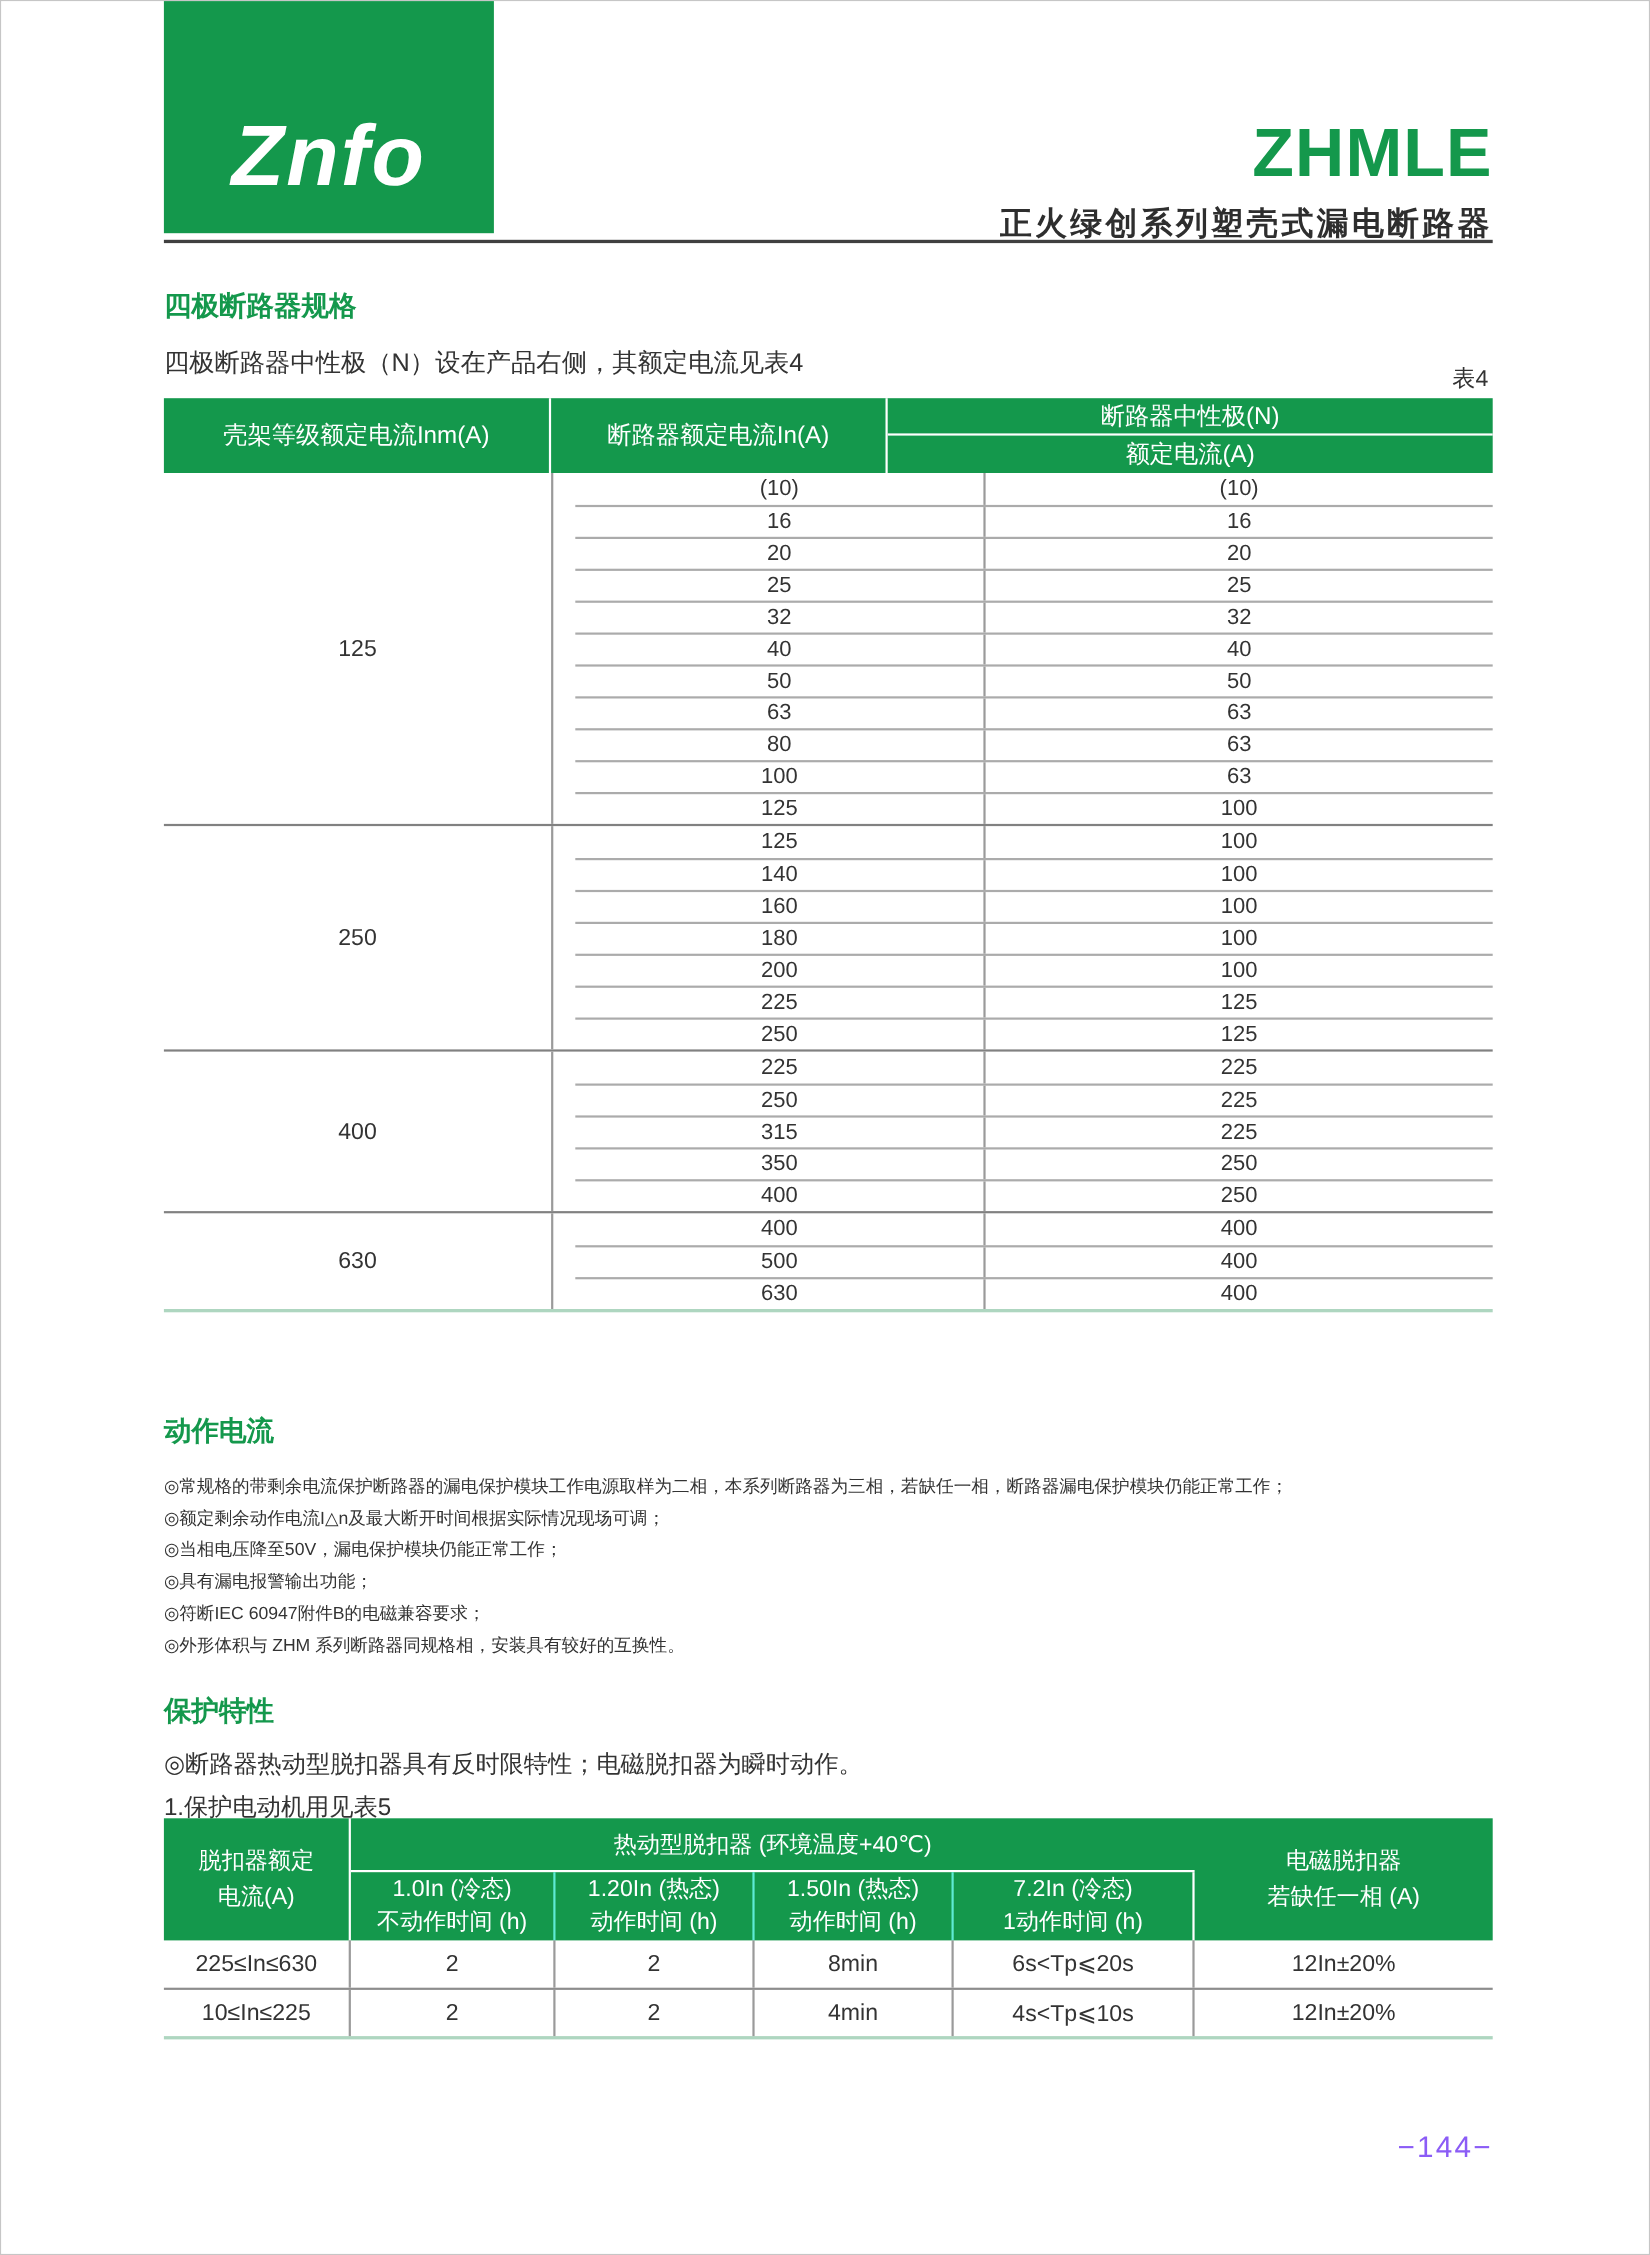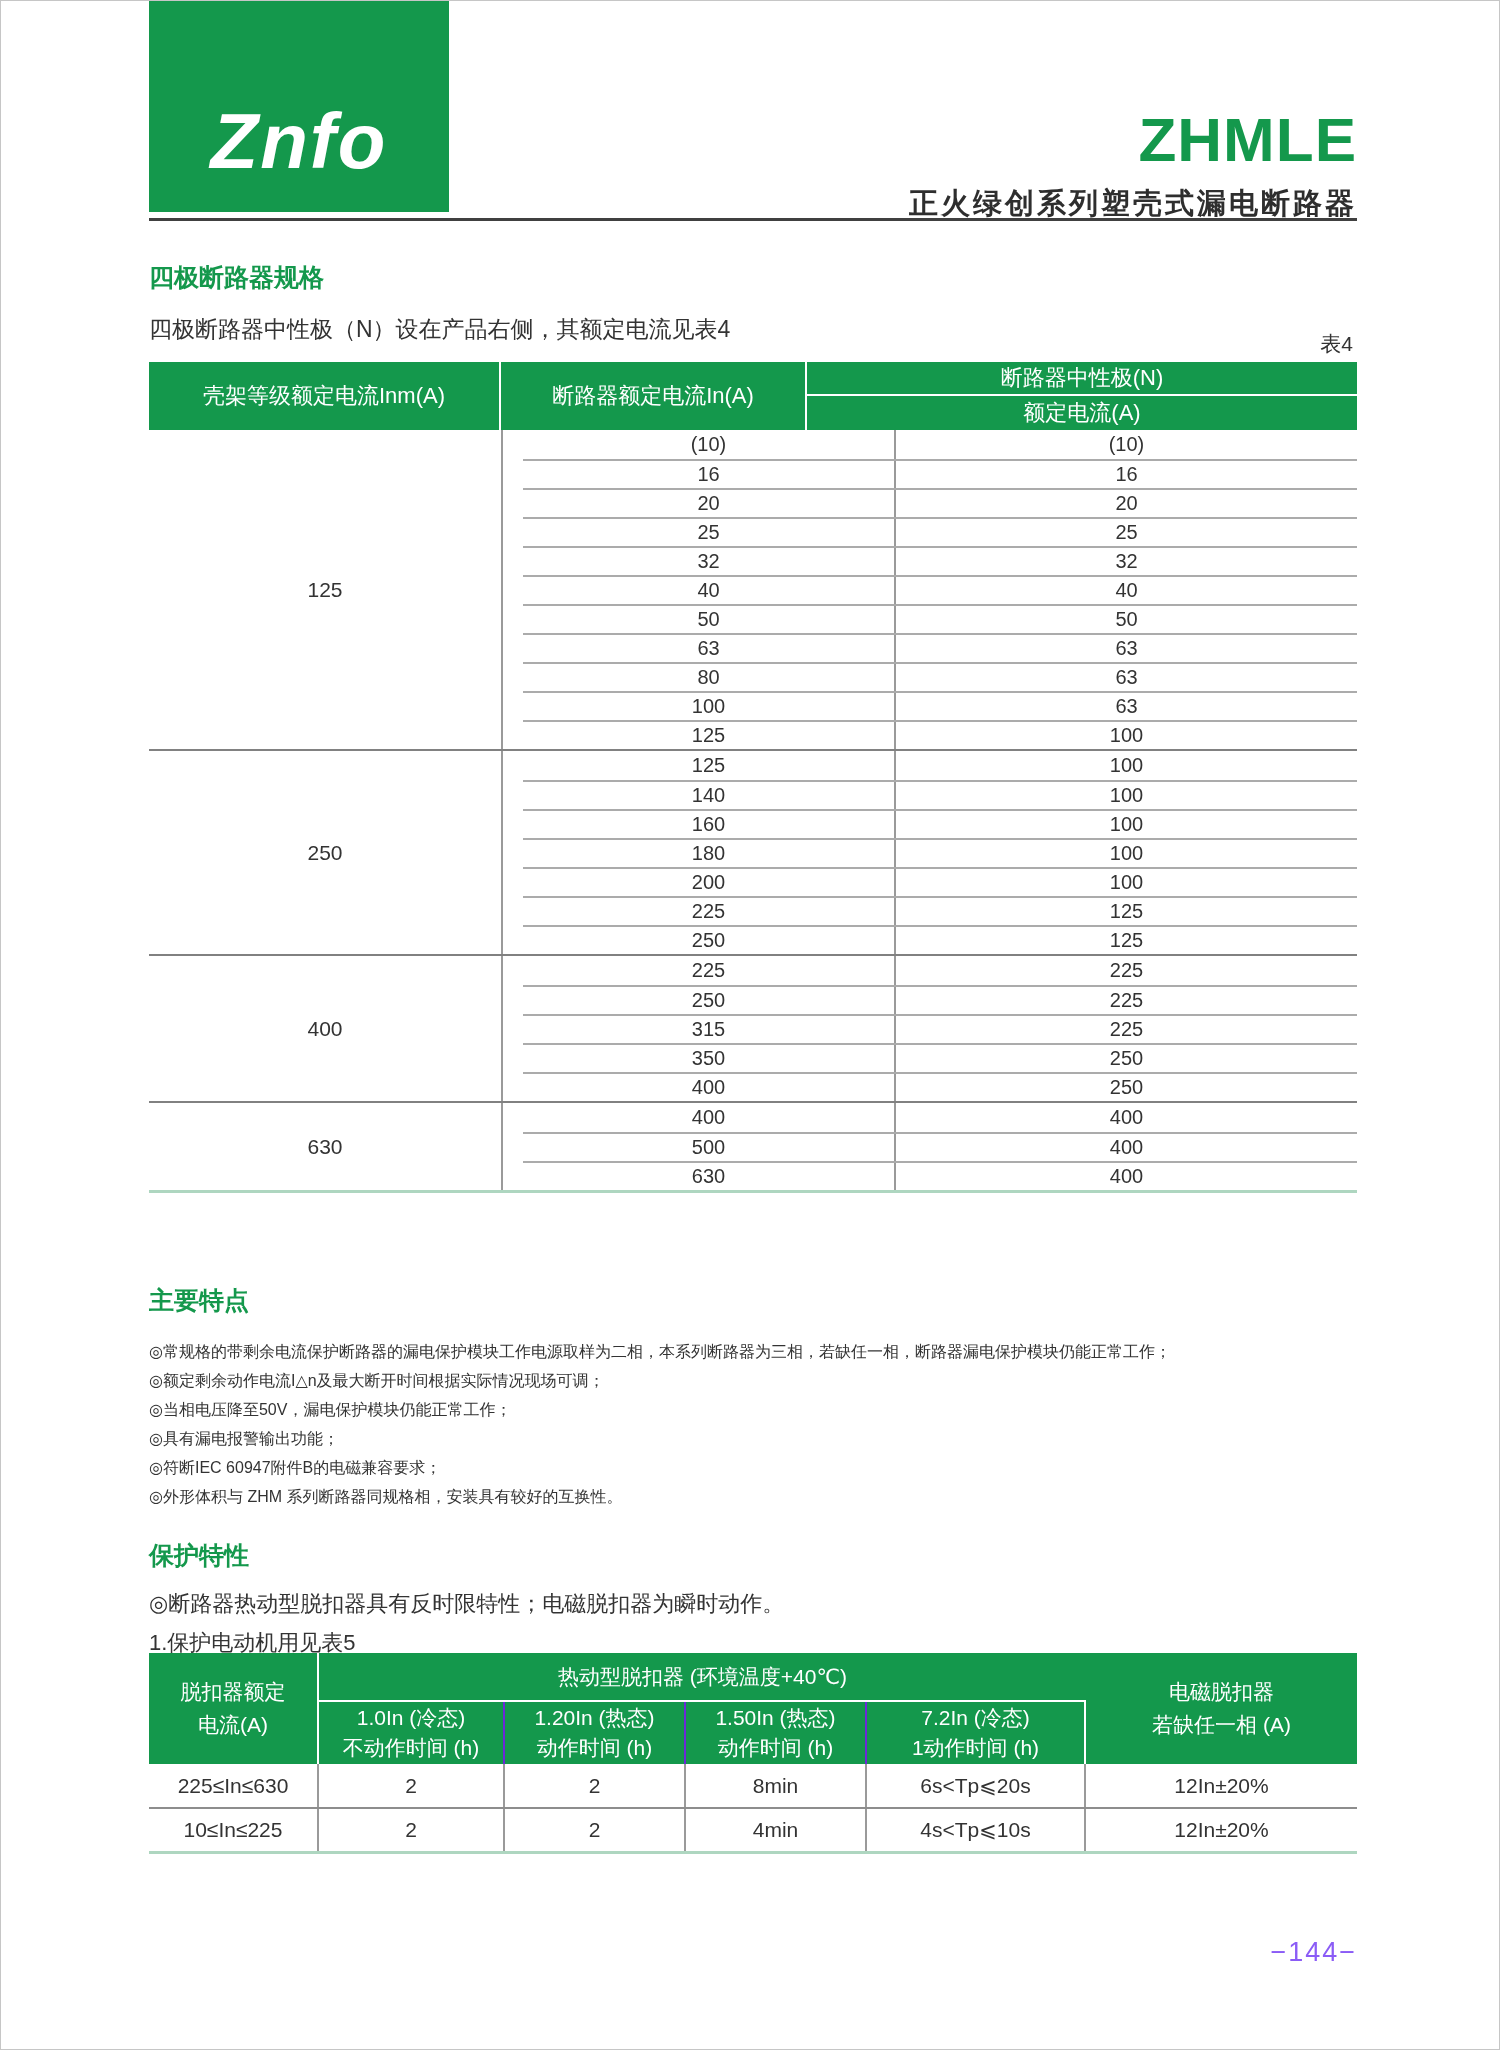--- a/index.html
+++ b/index.html
@@ -56,21 +56,21 @@
   .prot-bullet{margin-top:17px;font-size:22px;padding-left:23px;text-indent:-23px;}
   .prot-note{margin-top:9px;font-size:22px;}
 
   
   .t5{position:absolute;left:0;top:1652px;width:100%;border-bottom:3px solid var(--bottom-green);}
   .t5-head{display:flex;background:var(--green);color:#fff;height:111px;font-size:21px;}
   .t5-hc1{width:170px;border-right:2px solid #fff;display:flex;flex-direction:column;align-items:center;justify-content:center;line-height:1.55;}
   .t5-hmid{width:767px;display:flex;flex-direction:column;}
   .t5-hgroup{height:49px;display:flex;align-items:center;justify-content:center;border-bottom:2px solid #fff;}
   .t5-subs{flex:1;display:grid;grid-template-columns:186px 181px 181px 1fr;}
-  .t5-sub{display:flex;flex-direction:column;align-items:center;justify-content:center;line-height:1.45;border-right:2px solid #6d28d9;}
+  .t5-sub{display:flex;flex-direction:column;align-items:center;justify-content:center;line-height:1.45;border-right:2px solid #5eead4;}
   .t5-sub:last-child{border-right:2px solid #fff;}
   .t5-hc6{flex:1;display:flex;flex-direction:column;align-items:center;justify-content:center;line-height:1.55;}
   .t5-row{display:grid;grid-template-columns:170px 186px 181px 181px 219px 1fr;height:43px;font-size:21px;}
   .t5-row + .t5-row{border-top:2px solid #8d8d8d;height:44px;}
   .t5-cell{display:flex;align-items:center;justify-content:center;border-right:2px solid var(--line-gray);}
   .t5-cell:last-child{border-right:none;}
 
   .footer{position:absolute;left:0;top:1936px;width:100%;text-align:right;font-size:27px;color:#8b5cf6;letter-spacing:2px;}
 </style>
 </head>
@@ -223,21 +223,21 @@
               <div class="t4-row">
                 <div class="t4-c2">630</div>
                 <div class="t4-c3">400</div>
               </div>
             </div>
           </div>
         </div>
     </div>
 
     <div class="features">
-      <div class="sec-title">主要特点</div>
+      <div class="sec-title">动作电流</div>
       <div class="features-list">
           <div class="bullet">◎常规格的带剩余电流保护断路器的漏电保护模块工作电源取样为二相，本系列断路器为三相，若缺任一相，断路器漏电保护模块仍能正常工作；</div>
           <div class="bullet">◎额定剩余动作电流I△n及最大断开时间根据实际情况现场可调；</div>
           <div class="bullet">◎当相电压降至50V，漏电保护模块仍能正常工作；</div>
           <div class="bullet">◎具有漏电报警输出功能；</div>
           <div class="bullet">◎符断IEC 60947附件B的电磁兼容要求；</div>
           <div class="bullet">◎外形体积与 ZHM 系列断路器同规格相，安装具有较好的互换性。</div>
         </div>
     </div>
 

